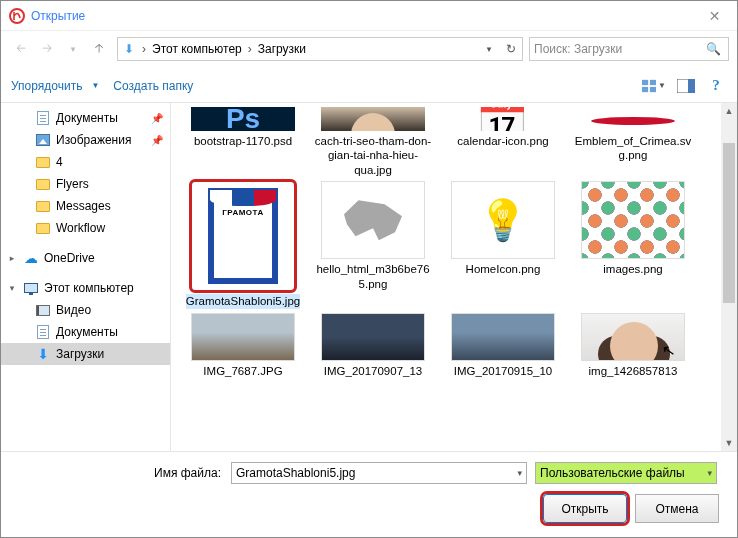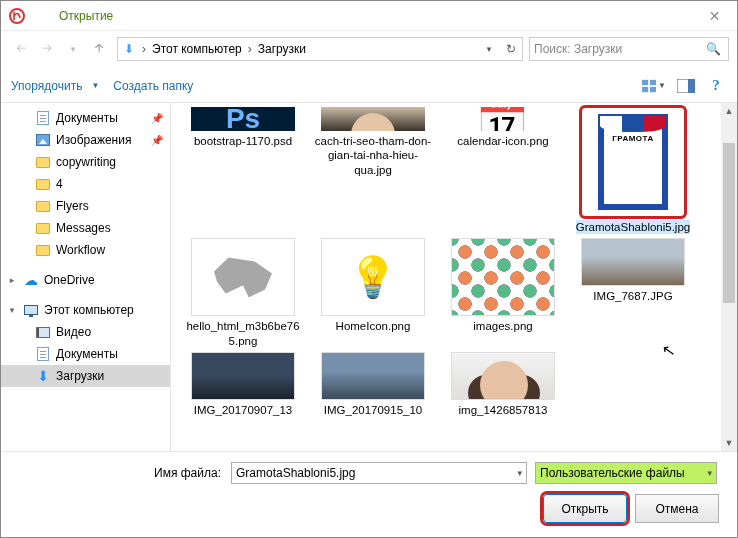--- a/index.html
+++ b/index.html
@@ -16,21 +16,21 @@
   
   .titlebar {
     height: 30px; display: flex; align-items: center;
     background: #fff; border-bottom: 1px solid #eee;
     padding-left: 8px;
   }
   .titlebar .appicon {
     width: 16px; height: 16px; margin-right: 6px;
     display: inline-flex; align-items: center; justify-content: center;
   }
-  .titlebar .title { flex: 1; font-size: 12px; color: #4d7c0f; margin-left: 28px; }
+  .titlebar .title { flex: 1; font-size: 12px; color: #3b82f6; }
   .titlebar .close {
     width: 45px; height: 30px; display: flex; align-items: center; justify-content: center;
     color: #888; font-size: 14px;
   }
   
   .navrow {
     display: flex; align-items: center; gap: 6px; padding: 4px 8px 6px 8px; height: 38px;
   }
   .nav-arrows { display: flex; gap: 2px; align-items: center; }
   .nav-btn { width: 24px; height: 24px; display:flex; align-items:center; justify-content:center; color:#bbb; }
@@ -224,26 +224,20 @@
         <span class="ticon">
           <span class="imgicon"></span>
         </span>
         <span>Изображения</span>
         <span class="pin">📌</span>
       </div>
     <div class="node indent1">
         <span class="ticon">
           <span class="folder"></span>
         </span>
-        <span>copywriting</span>
-      </div>
-    <div class="node indent1">
-        <span class="ticon">
-          <span class="folder"></span>
-        </span>
         <span>4</span>
       </div>
     <div class="node indent1">
         <span class="ticon">
           <span class="folder"></span>
         </span>
         <span>Flyers</span>
       </div>
     <div class="node indent1">
         <span class="ticon">
@@ -296,20 +290,24 @@
           <div class="thumb cut ps">Ps</div>
           <div class="lbl">bootstrap-1170.psd</div>
         </div>
       <div class="item row1">
           <div class="thumb cut face1"></div>
           <div class="lbl">cach-tri-seo-tham-don-gian-tai-nha-hieu-qua.jpg</div>
         </div>
       <div class="item row1">
           <div class="thumb cut cal">📅</div>
           <div class="lbl">calendar-icon.png</div>
+        </div>
+      <div class="item row1">
+          <div class="thumb cut emblem"></div>
+          <div class="lbl">Emblem_of_Crimea.svg.png</div>
         </div>
 
       <div class="item sel">
           <div class="thumb" style="height:110px;background:#fff">
             <div class="gramota"></div>
           </div>
           <div class="lbl">GramotaShabloni5.jpg</div>
         </div>
       <div class="item">
           <div class="thumb crimea"></div>

